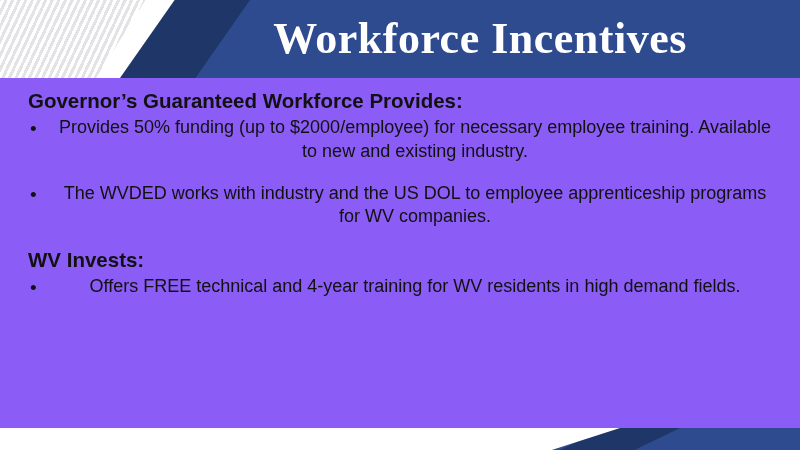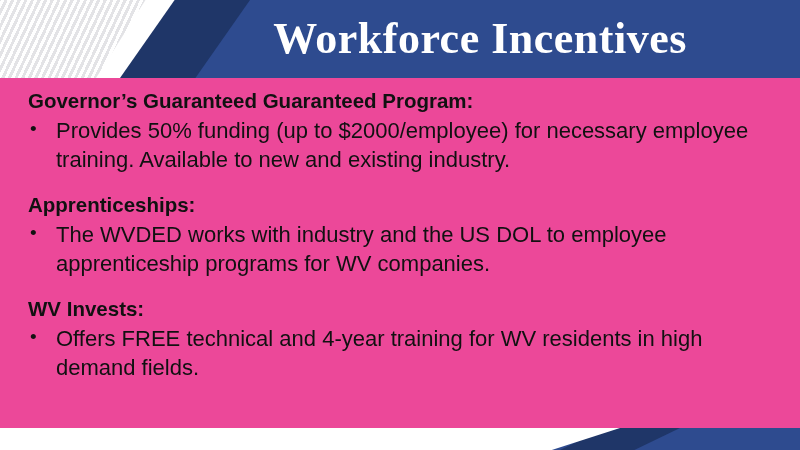--- a/index.html
+++ b/index.html
@@ -10,21 +10,21 @@
     width: 800px;
     height: 450px;
     background: #ffffff;
     font-family: "Liberation Sans", sans-serif;
     overflow: hidden;
   }
   .slide {
     position: relative;
     width: 800px;
     height: 450px;
-    background: #ec4899;
+    background: #8b5cf6;
     overflow: hidden;
   }
 
   
   .header {
     position: absolute;
     top: 0;
     left: 0;
     width: 800px;
     height: 78px;
@@ -119,23 +119,24 @@
     flex: 0 0 auto;
     width: 26px;
     font-size: 19px;
     line-height: 1.33;
     color: #111111;
     text-align: left;
     padding-left: 2px;
   }
   .bullet-text {
     flex: 1 1 auto;
-    font-size: 22px;
+    font-size: 18px;
     line-height: 1.33;
     color: #111111;
+    text-align: center;
   }
 
   
   .footer {
     position: absolute;
     bottom: 0;
     left: 0;
     width: 800px;
     height: 22px;
     overflow: hidden;
@@ -176,29 +177,28 @@
     <div class="header-bg-dark"></div>
     <div class="header-hatch"></div>
     <div class="header-wedge-white"></div>
     <div class="header-slab-navy"></div>
     <div class="header-title">Workforce Incentives</div>
   </div>
 
   <div class="body">
 
     <div class="block">
-      <div class="block-heading">Governor’s Guaranteed Guaranteed Program:</div>
+      <div class="block-heading">Governor’s Guaranteed Workforce Provides:</div>
       <div class="bullet-row">
         <div class="bullet-dot">•</div>
         <div class="bullet-text">Provides 50% funding (up to $2000/employee) for necessary employee training. Available to new and existing industry.</div>
       </div>
     </div>
 
     <div class="block">
-      <div class="block-heading">Apprenticeships:</div>
       <div class="bullet-row">
         <div class="bullet-dot">•</div>
         <div class="bullet-text">The WVDED works with industry and the US DOL to employee apprenticeship programs for WV companies.</div>
       </div>
     </div>
 
     <div class="block">
       <div class="block-heading">WV Invests:</div>
       <div class="bullet-row">
         <div class="bullet-dot">•</div>

